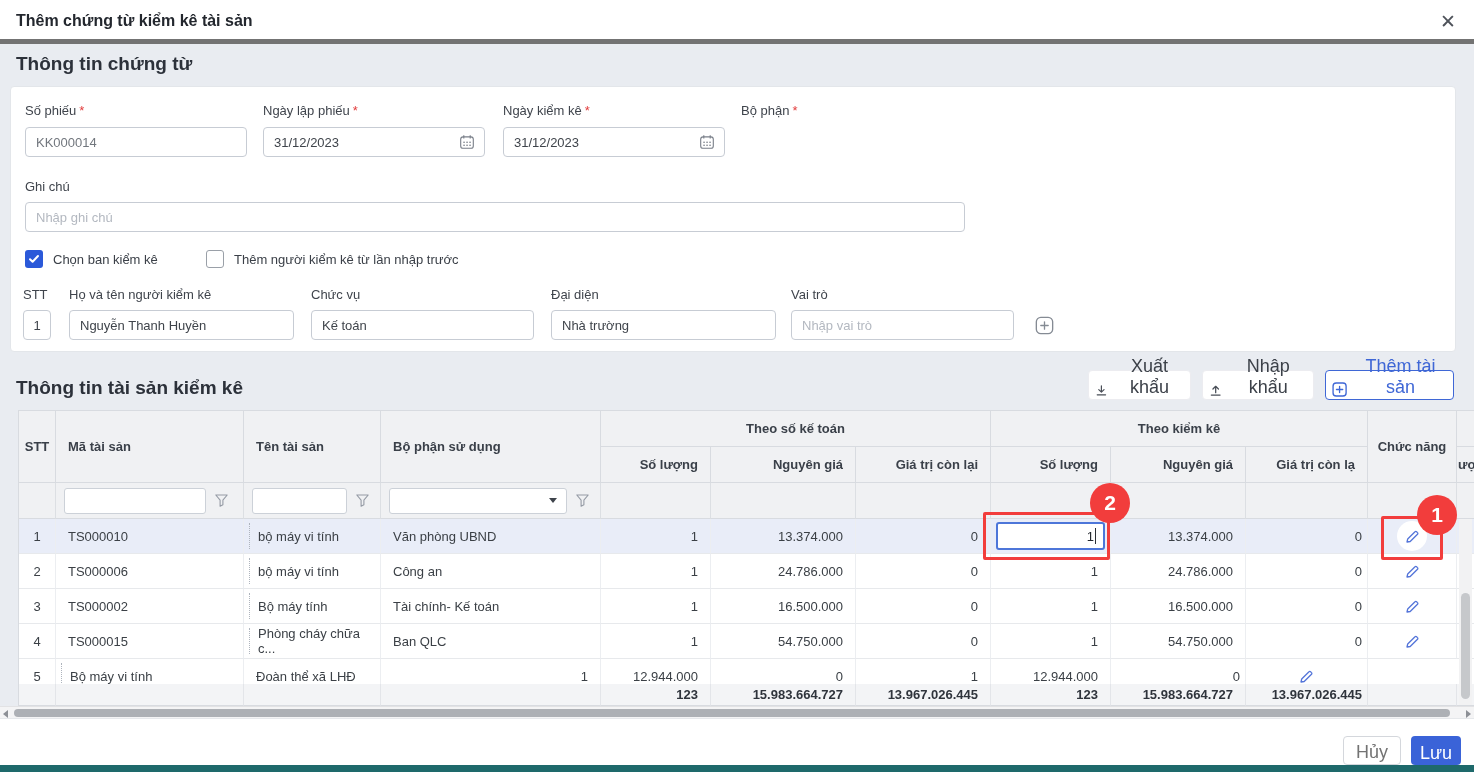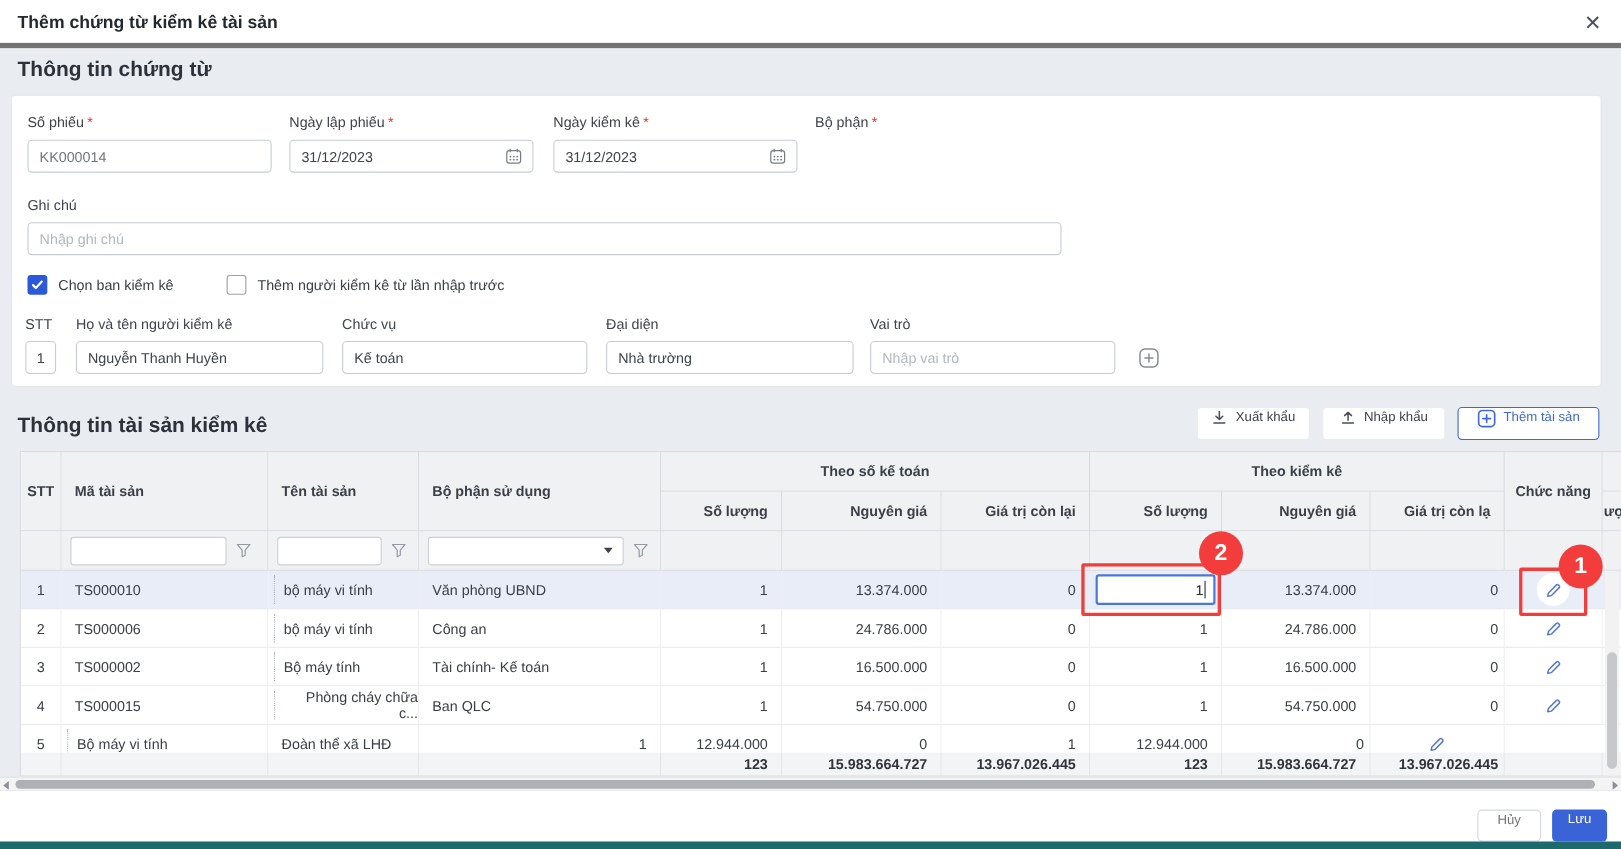--- a/index.html
+++ b/index.html
@@ -26,21 +26,21 @@
   .caret-down{width:0;height:0;border-left:4px solid transparent;border-right:4px solid transparent;border-top:5px solid #3e434b;}
   .cal-ic{position:absolute;cursor:pointer;}
   .checkbox{position:absolute;width:18px;height:18px;border-radius:3px;cursor:pointer;}
   .checkbox.on{background:#2b59d9;display:flex;align-items:center;justify-content:center;}
   .checkbox.off{background:#fff;border:1.5px solid #9aa0a8;}
   .cb-label{position:absolute;font-size:13px;color:#3b4048;}
   .sttbox{position:absolute;width:28px;height:30px;border:1px solid #c7ccd4;border-radius:4px;font-size:13px;color:#3f444b;display:flex;align-items:center;justify-content:center;}
   .plusbtn{position:absolute;width:20px;height:20px;display:flex;align-items:center;justify-content:center;cursor:pointer;}
 
   
-  .btn{position:absolute;height:30px;border-radius:4px;font-size:12px;display:flex;align-items:flex-start;justify-content:center;gap:7px;cursor:pointer;border:1px solid transparent;}
+  .btn{position:absolute;height:30px;border-radius:4px;font-size:18px;display:flex;align-items:flex-end;justify-content:center;gap:7px;cursor:pointer;border:1px solid transparent;}
   .btn-light{background:#fff;border-color:#ececf0;color:#3c4149;}
   .btn-outline{background:#fff;border-color:#3f67d6;color:#3f67d6;}
   .btn-primary{background:#3a63d8;color:#fff;border:none;}
   .btn-cancel{background:#fff;border-color:#d4d7dc;color:#737373;}
 
   
   .table{position:absolute;left:18px;top:410px;width:1456px;border-left:1px solid #d8dbe0;border-top:1px solid #d8dbe0;font-size:13px;
          --cols:37px 188px 137px 220px 110px 145px 135px 120px 135px 122px 89px 18px;}
   .thead{display:grid;grid-template-columns:var(--cols);grid-template-rows:36px 36px;}
   .th{background:#f0f1f3;border-right:1px solid #d8dbe0;border-bottom:1px solid #d8dbe0;color:#3a4049;font-weight:600;display:flex;align-items:center;overflow:hidden;}
@@ -53,21 +53,21 @@
   .finput{position:absolute;top:5px;height:26px;border:1px solid #ccd1d8;border-radius:3px;background:#fff;outline:none;font-size:12px;padding:0 6px;}
   .funnel{position:absolute;top:10px;cursor:pointer;}
   .fcaret{position:absolute;cursor:pointer;}
   .tbody{position:relative;height:165px;overflow:hidden;background:#fff;}
   .trow{display:grid;grid-template-columns:var(--cols);height:35px;}
   .trow.sel .td{background:#e9edf8;}
   .td{background:#fff;border-right:1px solid #eceef1;border-bottom:1px solid #e7e9ec;color:#3b4046;display:flex;align-items:center;overflow:hidden;position:relative;}
   .td.center{justify-content:center;}
   .td.left{padding-left:12px;}
   .td.num{justify-content:flex-end;padding-right:12px;}
-  .td-name{padding-left:14px;text-align:right;}
+  .td-name{padding-left:14px;}
   .td-name::before{content:"";position:absolute;left:5px;top:4px;bottom:4px;border-left:1px dotted #aeb4bd;}
   .clip .shift{display:block;width:100%;text-align:right;margin-right:-7px;}
   .edit-box{position:absolute;left:5px;right:5px;top:3px;bottom:3px;background:#fff;border:2px solid #4d76d9;border-radius:3px;display:flex;align-items:center;justify-content:flex-end;padding-right:7px;color:#24282e;}
   .caret-bar{width:1px;height:16px;background:#2a2e34;margin-left:1px;}
   .icon-btn{width:30px;height:30px;display:flex;align-items:center;justify-content:center;cursor:pointer;border-radius:50%;}
   .icon-btn.bubble{background:#fff;}
   .tsum{display:grid;grid-template-columns:var(--cols);height:22px;}
   .sc{background:#f3f4f6;border-right:1px solid #e3e5e9;border-bottom:1px solid #d8dbe0;color:#2f343c;font-weight:600;display:flex;align-items:center;justify-content:flex-end;padding-right:12px;overflow:hidden;}
 
   

